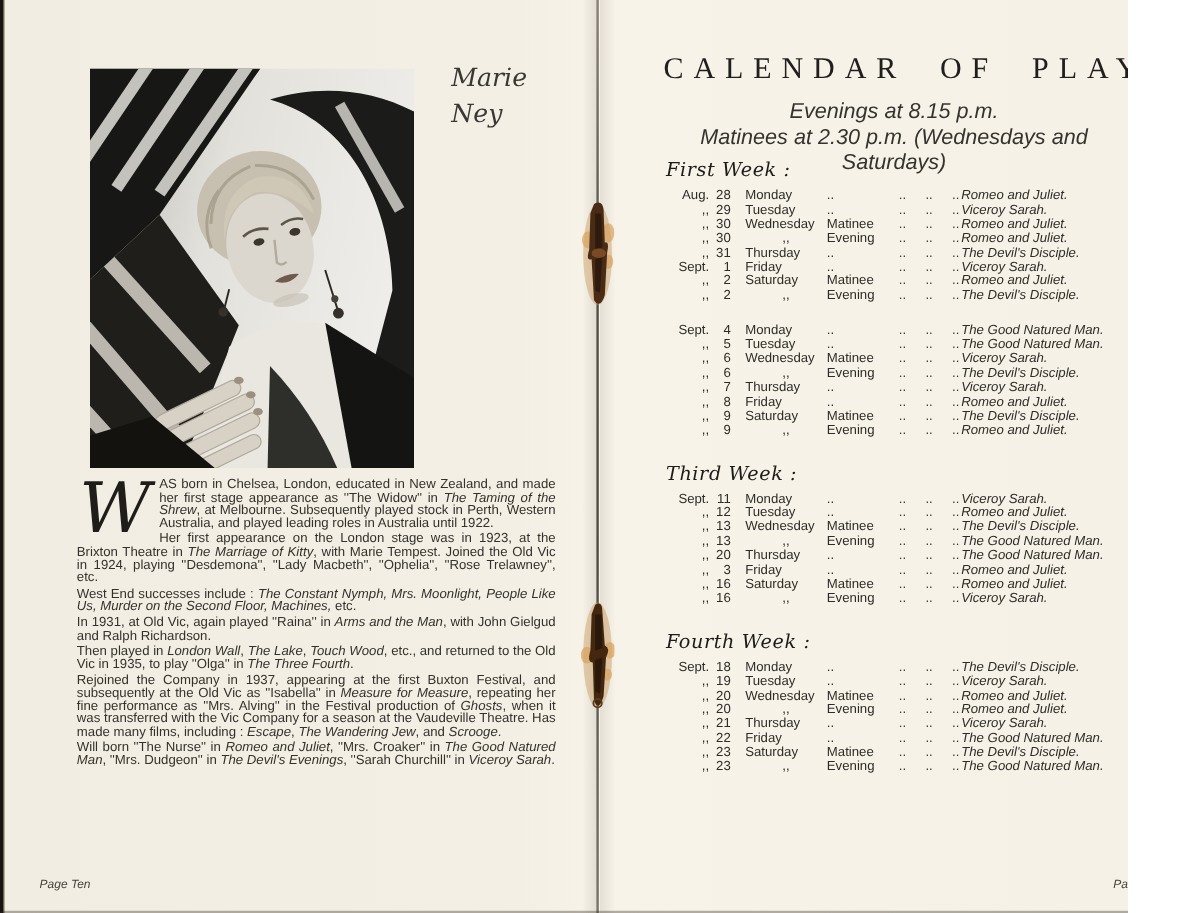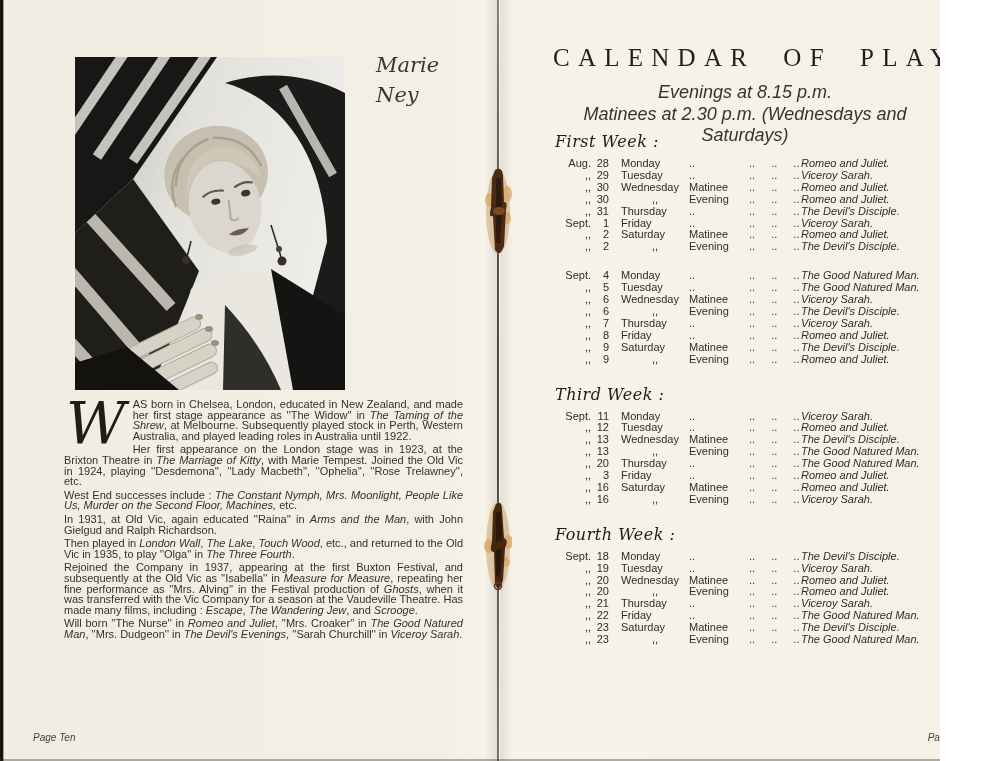--- a/index.html
+++ b/index.html
@@ -148,21 +148,21 @@
 
   <div class="signature">
     <div>Marie</div>
     <div>Ney</div>
   </div>
 
   <div class="bio" id="bio">
       <p><span class="dropcap">W</span><span>AS born in Chelsea, London, educated in New Zealand, and made her first stage appearance as ''The Widow'' in </span><i>The Taming of the Shrew</i><span>, at Melbourne.  Subsequently played stock in Perth, Western Australia, and played leading roles in Australia until 1922.</span></p>
       <p><span>Her first appearance on the London stage was in 1923, at the Brixton Theatre in </span><i>The Marriage of Kitty</i><span>, with Marie Tempest.  Joined the Old Vic in 1924, playing ''Desdemona'', ''Lady Macbeth'', ''Ophelia'', ''Rose Trelawney'', etc.</span></p>
       <p><span>West End successes include : </span><i>The Constant Nymph, Mrs. Moonlight, People Like Us, Murder on the Second Floor, Machines,</i><span> etc.</span></p>
-      <p><span>In 1931, at Old Vic, again educated ''Raina'' in </span><i>Arms and the Man</i><span>,  with John Gielgud and Ralph Richardson.</span></p>
+      <p><span>In 1931, at Old Vic, again played ''Raina'' in </span><i>Arms and the Man</i><span>,  with John Gielgud and Ralph Richardson.</span></p>
       <p><span>Then played in </span><i>London Wall</i><span>, </span><i>The Lake</i><span>, </span><i>Touch Wood</i><span>, etc., and returned to the Old Vic in 1935, to play ''Olga'' in </span><i>The Three Fourth</i><span>.</span></p>
       <p><span>Rejoined the Company in 1937, appearing at the first Buxton Festival, and subsequently at the Old Vic as ''Isabella'' in </span><i>Measure for Measure</i><span>,  repeating her fine performance as ''Mrs. Alving'' in the Festival production of </span><i>Ghosts</i><span>, when it was transferred with the Vic Company for a season at the Vaudeville Theatre.  Has made many films, including : </span><i>Escape</i><span>, </span><i>The Wandering Jew</i><span>, and </span><i>Scrooge</i><span>.</span></p>
       <p><span>Will born ''The Nurse'' in </span><i>Romeo and Juliet</i><span>, ''Mrs. Croaker'' in </span><i>The Good Natured Man</i><span>, ''Mrs. Dudgeon'' in </span><i>The Devil's Evenings</i><span>, ''Sarah Churchill'' in </span><i>Viceroy Sarah</i><span>.</span></p>
     </div>
 
   <div class="page-label left">Page Ten</div>
 
   <div class="gutter-shade-l"></div>
   <div class="gutter-shade-r"></div>
   <div class="binding-line"></div>

